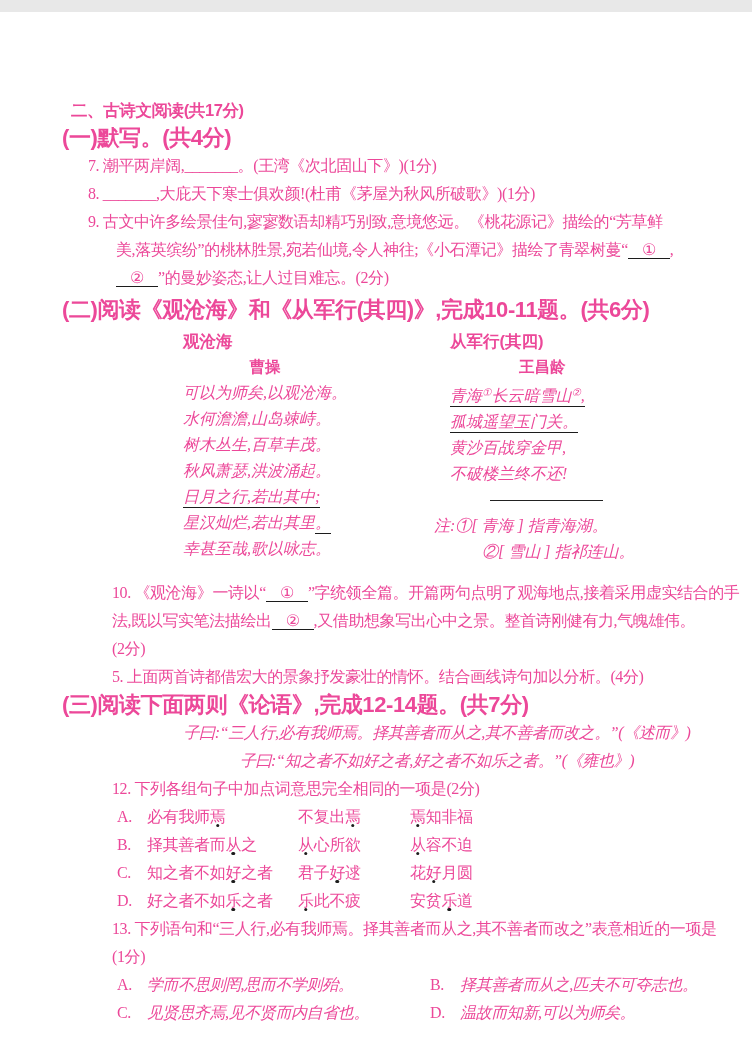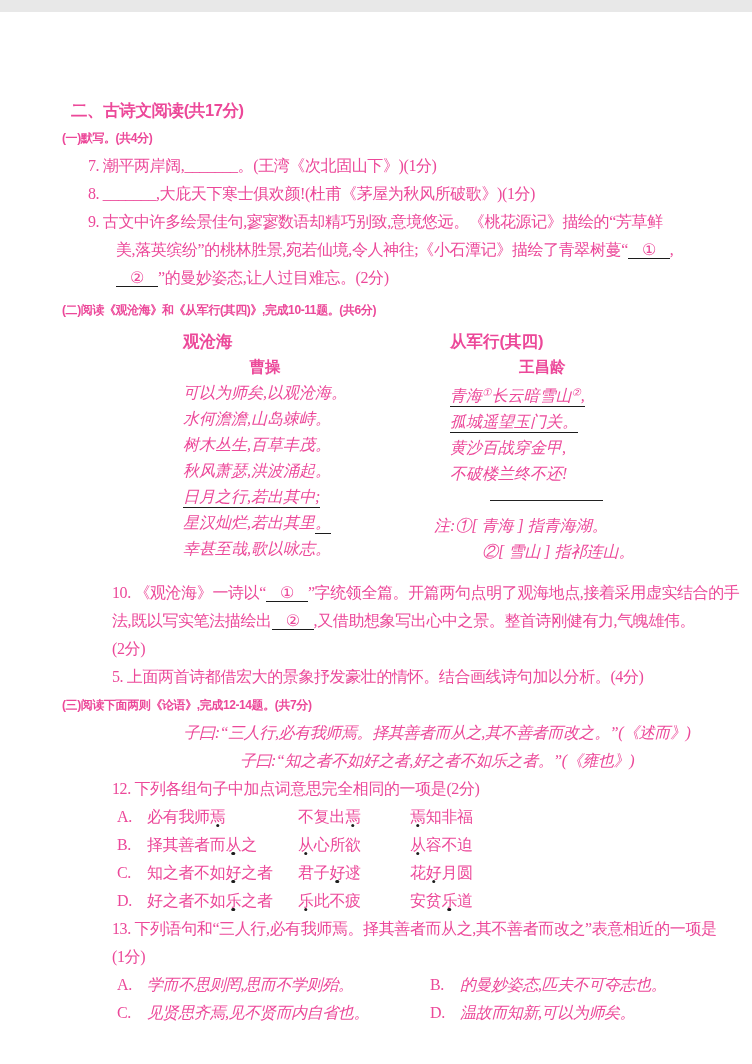--- a/index.html
+++ b/index.html
@@ -22,21 +22,21 @@
   .sec-heading{
     padding-left:71px;
     font-family:"Liberation Sans",sans-serif;
     font-weight:700;
     font-size:16.5px;
   }
   .part-heading{
     padding-left:62px;
     font-family:"Liberation Sans",sans-serif;
     font-weight:700;
-    font-size:12px;
+    font-size:22px;
   }
   .q1{padding-left:88px;}     
   .q1c{padding-left:116px;}   
   .q2{padding-left:112px;}     
   .q2c{padding-left:112px;}   
   .quote{padding-left:122px;font-style:italic;text-align:center;}
   .blank{
     display:inline-block;
     min-width:36px;
     text-align:center;
@@ -192,21 +192,21 @@
     <div>
       <div class="tline q2">13. 下列语句和“三人行,必有我师焉。择其善者而从之,其不善者而改之”表意相近的一项是</div>
       <div class="tline q2c">(1分)</div>
       <div class="opt13-row">
         <span class="opt13-cell opt13-first">
             <span class="opt13-label">A.</span>
             <span class="opt13-text">学而不思则罔,思而不学则殆。</span>
           </span>
         <span class="opt13-cell">
             <span class="opt13-label">B.</span>
-            <span class="opt13-text">的曼妙姿态,匹夫不可夺志也。</span>
+            <span class="opt13-text">择其善者而从之,匹夫不可夺志也。</span>
           </span>
       </div>
       <div class="opt13-row">
         <span class="opt13-cell opt13-first">
             <span class="opt13-label">C.</span>
             <span class="opt13-text">见贤思齐焉,见不贤而内自省也。</span>
           </span>
         <span class="opt13-cell">
             <span class="opt13-label">D.</span>
             <span class="opt13-text">温故而知新,可以为师矣。</span>

